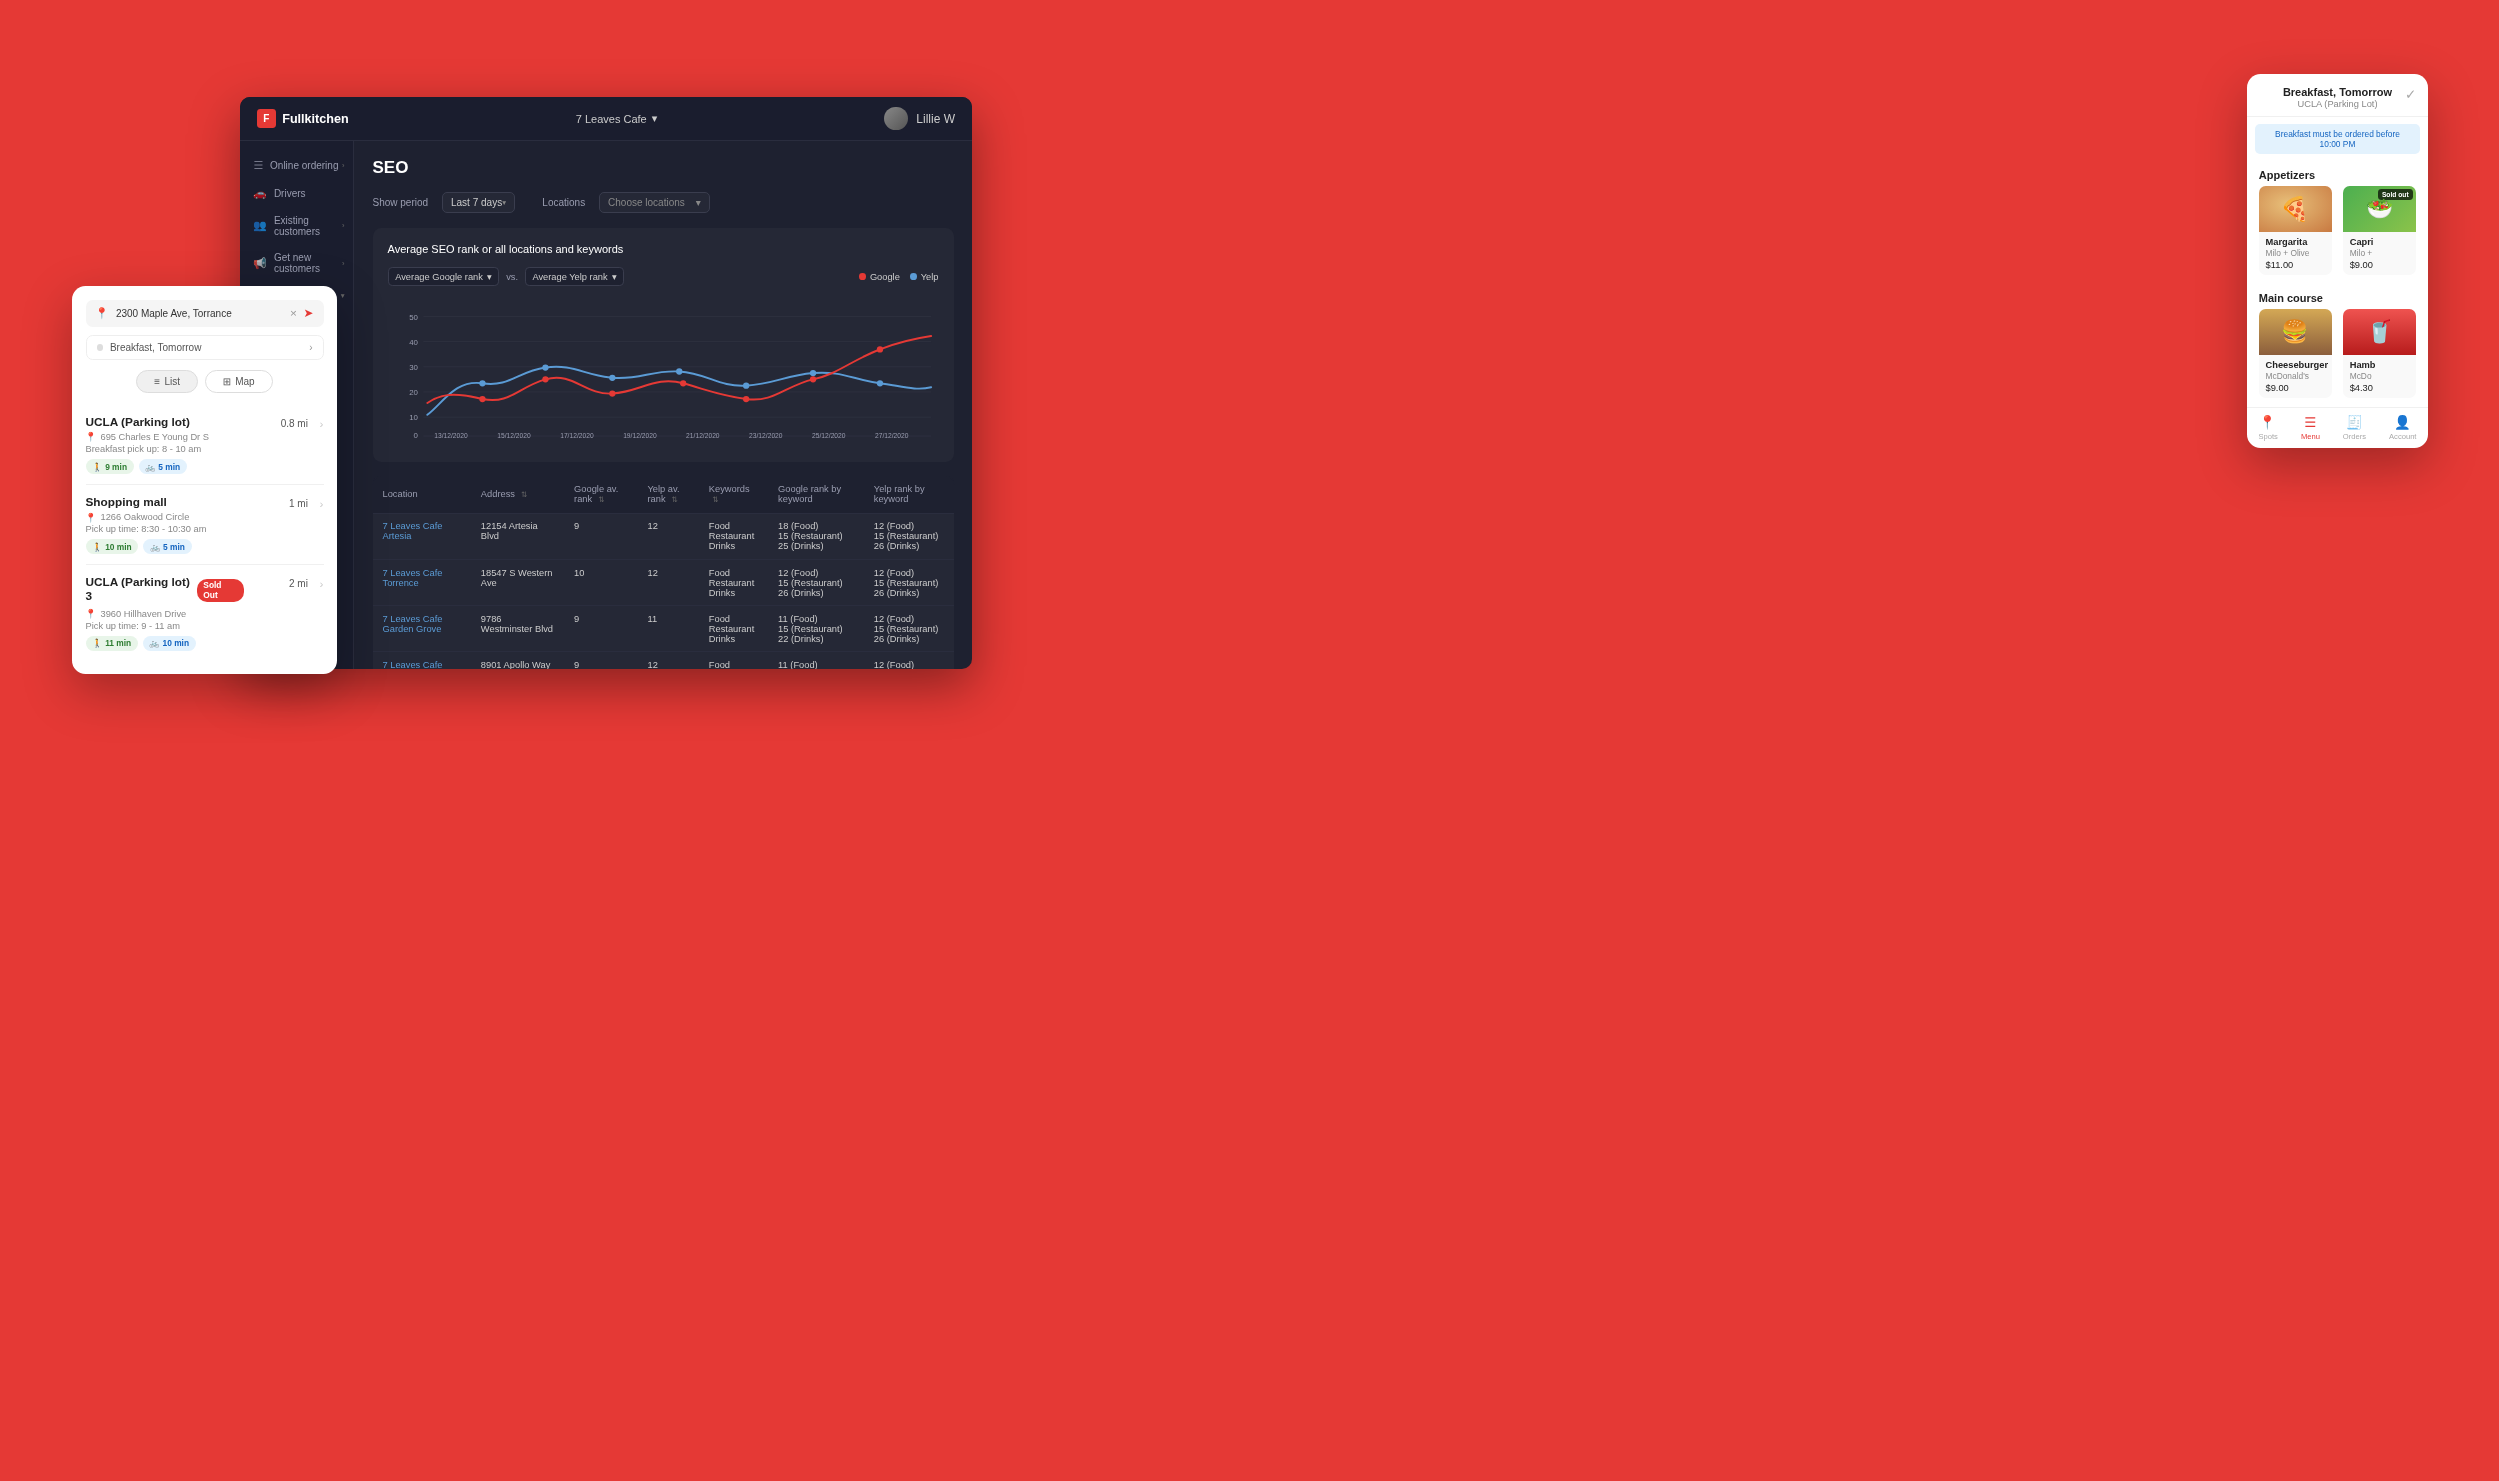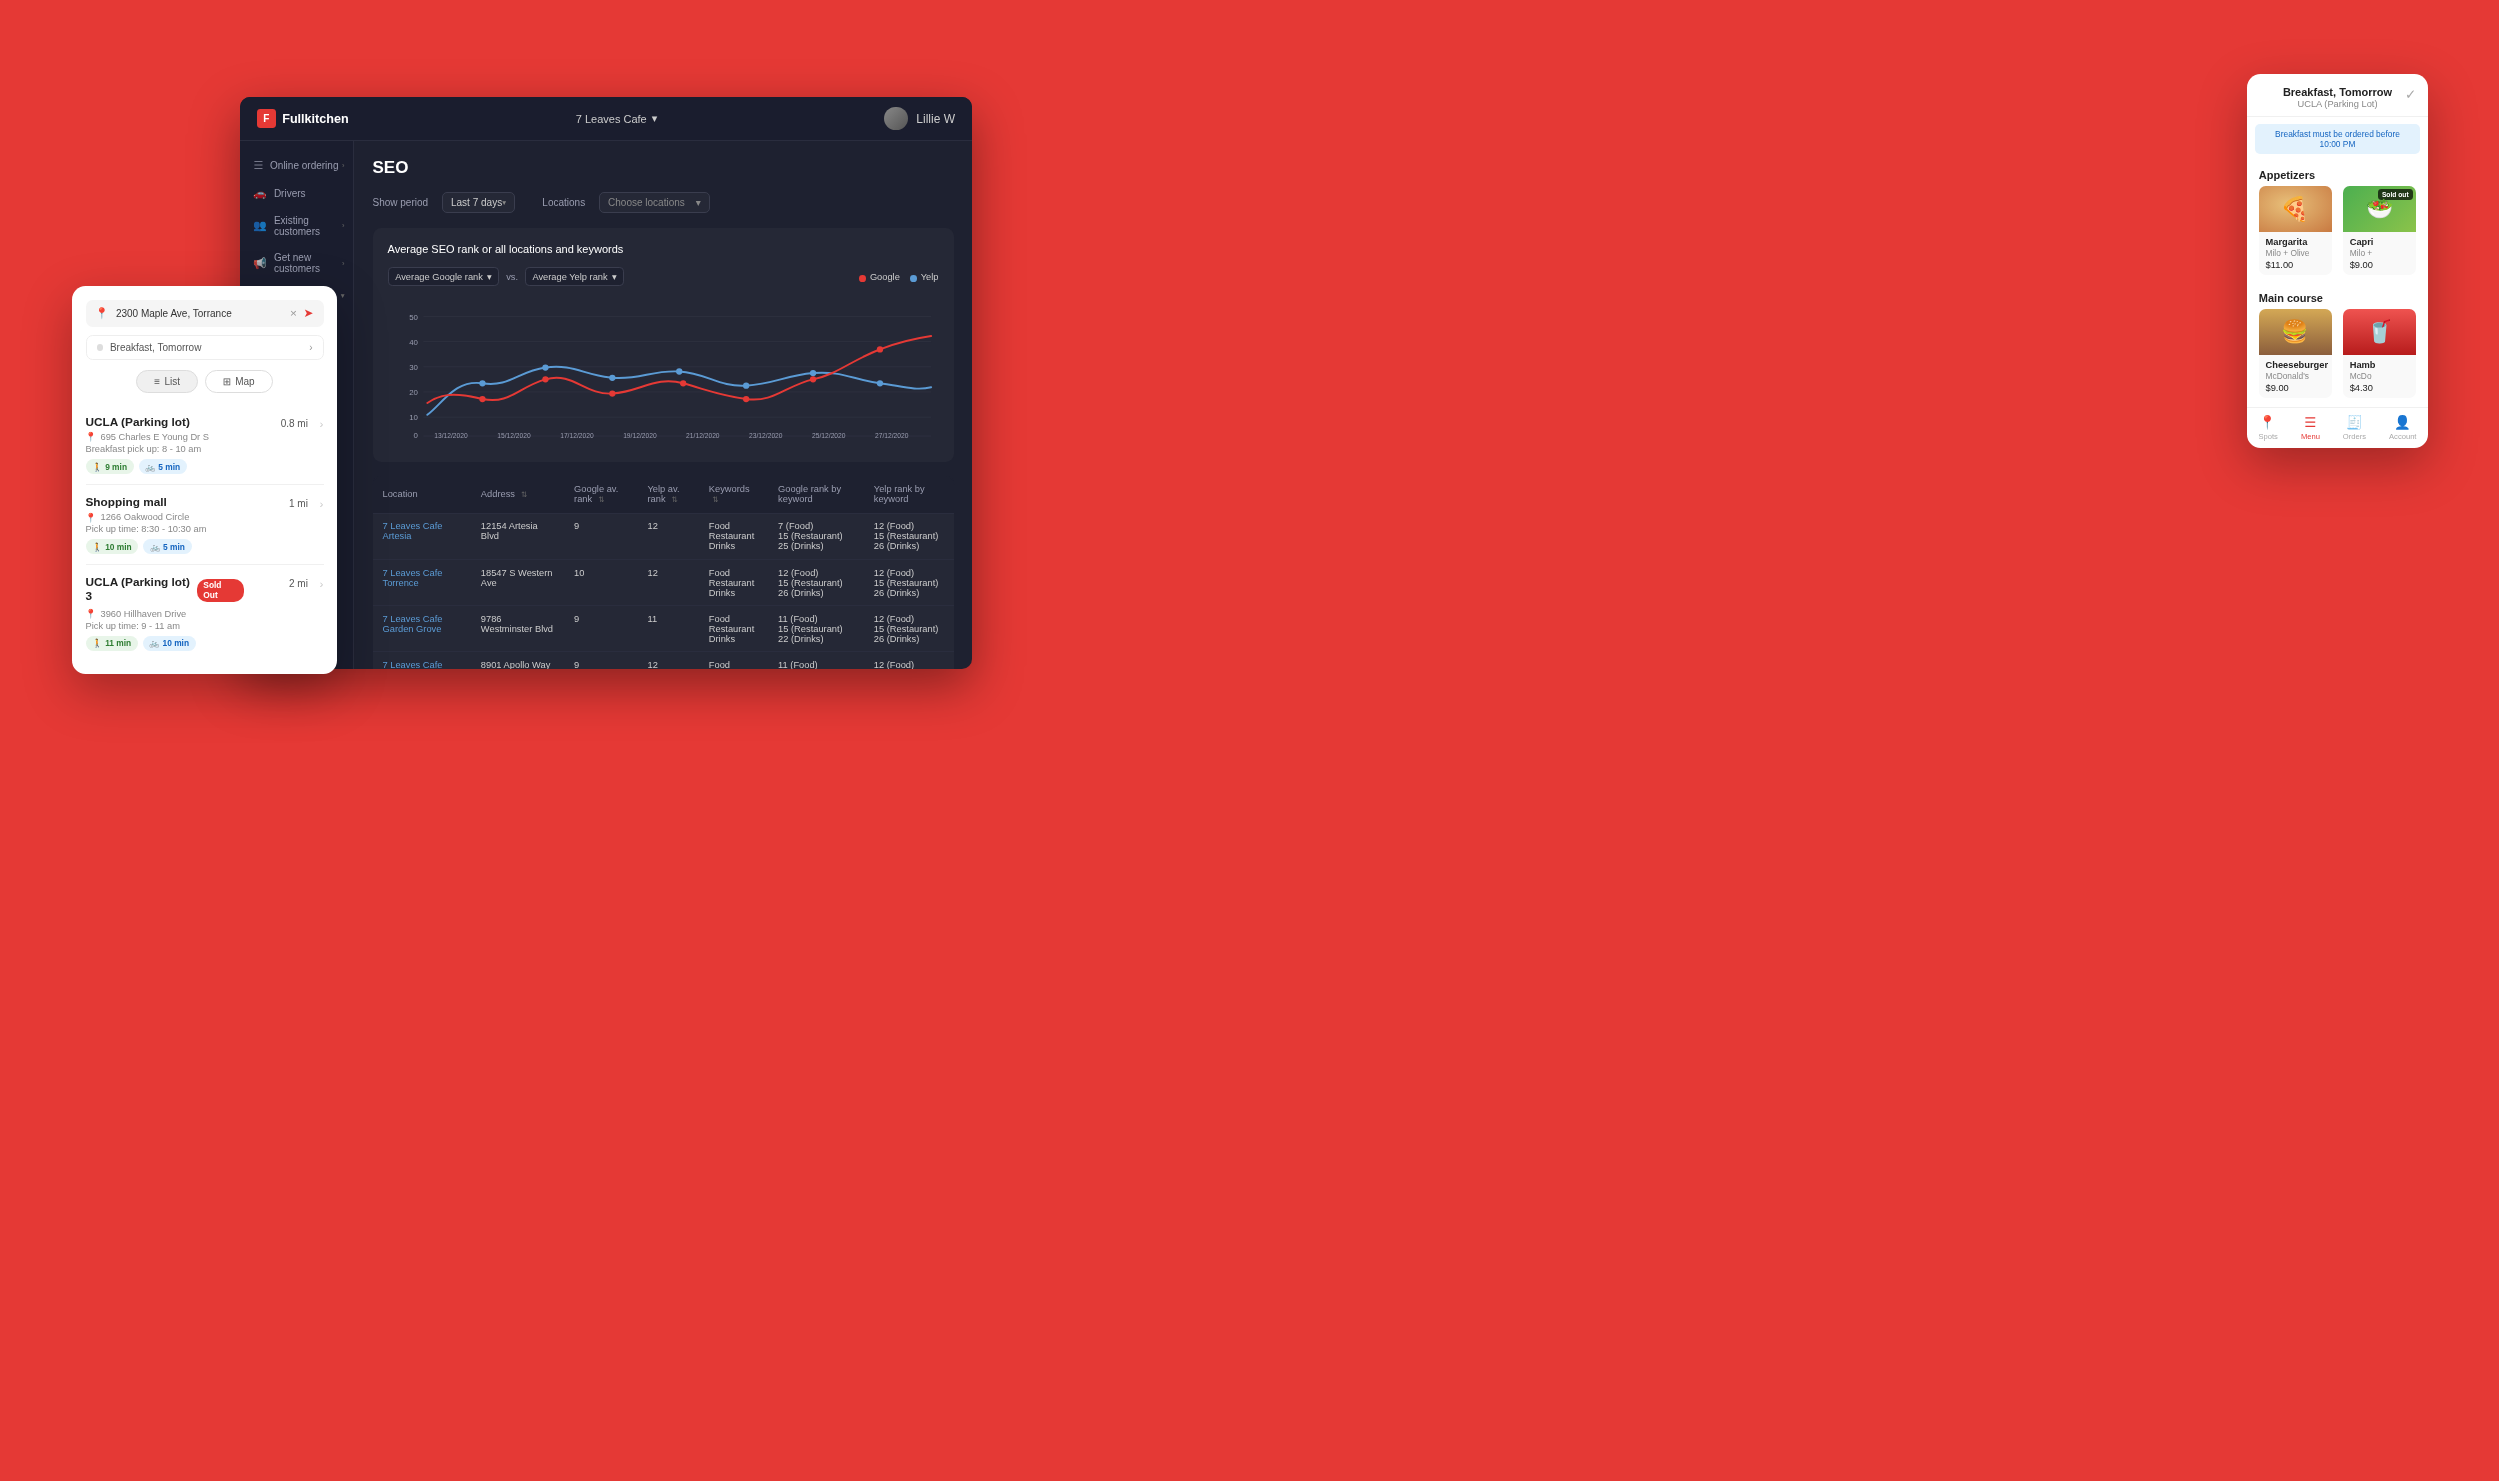--- a/index.html
+++ b/index.html
@@ -228,21 +228,21 @@
       cursor: pointer;
     }
     .vs-text { color: #9a9db0; font-size: 9.3px; }
     .chart-legend {
       display: flex;
       align-items: center;
       gap: 10px;
     }
     .legend-item {
       display: flex;
-      align-items: flex-end;
+      align-items: center;
       gap: 4.2px;
       font-size: 9.3px;
       color: #ccc;
     }
     .legend-dot {
       width: 6.7px;
       height: 6.7px;
       border-radius: 50%;
     }
     .chart-svg-container {
@@ -751,21 +751,21 @@
       <td><a href="#">7 Leaves Cafe Artesia</a></td>
       <td>12154 Artesia Blvd</td>
       <td>9</td>
       <td>12</td>
       <td>
                   <div>Food</div>
                   <div>Restaurant</div>
                   <div>Drinks</div>
                 </td>
       <td>
-                  <div>7 (Food)</div>
+                  <div>18 (Food)</div>
                   <div>15 (Restaurant)</div>
                   <div>25 (Drinks)</div>
                 </td>
       <td>
                   <div>12 (Food)</div>
                   <div>15 (Restaurant)</div>
                   <div>26 (Drinks)</div>
                 </td>
     </tr>
               <tr>

